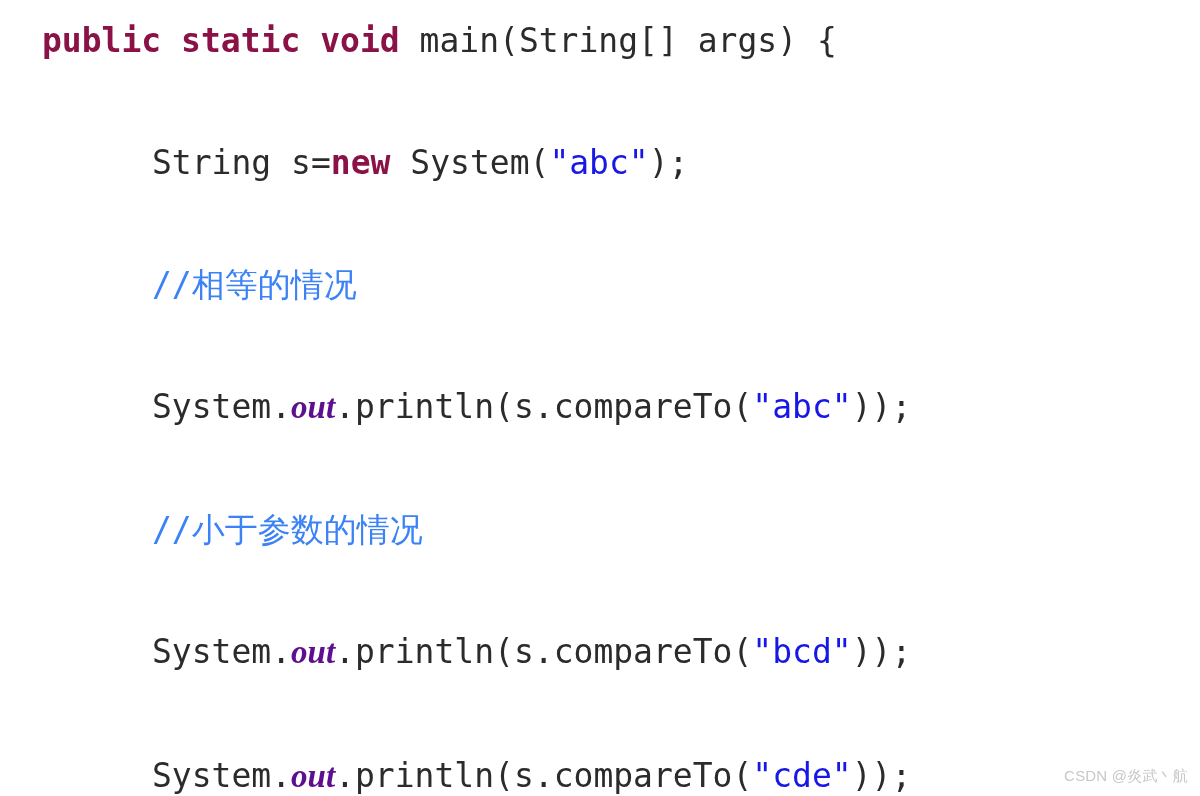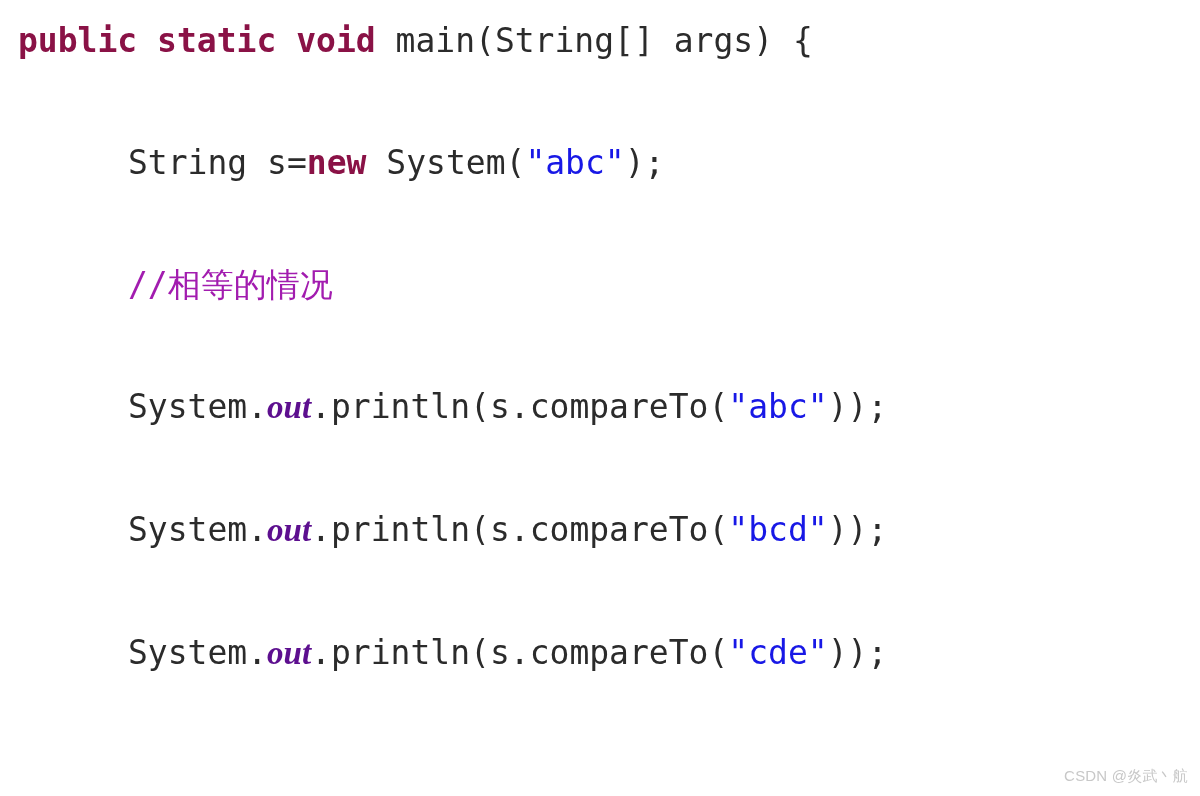--- a/index.html
+++ b/index.html
@@ -14,44 +14,46 @@
       font-family: "Menlo", "Consolas", "Courier New", monospace;
       font-size: 33px;
       line-height: 1.85;
       padding: 10px 0 0 18px;
       position: relative;
       overflow: hidden;
       color: #2b2b2b;
     }
     .code-line {
       white-space: pre;
+      margin-left: 24px;
     }
     .kw { color: #8a1246; font-weight: bold; }
     .plain { color: #2b2b2b; }
     .field { color: #5d0f8f; font-style: italic; font-weight: bold; font-family: Liberation Serif, serif; }
     .str { color: #1818e6; }
-    .comment { color: #a21caf; text-align: center; }
+    .comment { color: #3b82f6; text-align: center; }
     .watermark {
       position: absolute;
       bottom: 6px;
       right: 12px;
       font-family: Arial, sans-serif;
       font-size: 15px;
       color: #c8c8c8;
       letter-spacing: 0.2px;
     }
     .indent { display:inline-block; width: 110px; }
   </style>
 </head>
 <body>
 
 <pre class="code-container"><div class="code-line"><span class="kw">public</span><span class="plain"> </span><span class="kw">static</span><span class="plain"> </span><span class="kw">void</span><span class="plain"> main(String[] args) {</span></div>
 <div class="code-line"><span class="indent"></span><span class="plain">String s=</span><span class="kw">new</span><span class="plain"> System(</span><span class="str">"abc"</span><span class="plain">);</span></div>
 <div class="code-line"><span class="indent"></span><span class="comment">//相等的情况</span></div>
 <div class="code-line"><span class="indent"></span><span class="plain">System.</span><span class="field">out</span><span class="plain">.println(s.compareTo(</span><span class="str">"abc"</span><span class="plain">));</span></div>
+<div class="code-line"><span class="indent"></span><span class="comment">//小于参数的情况</span></div>
 <div class="code-line"><span class="indent"></span><span class="plain">System.</span><span class="field">out</span><span class="plain">.println(s.compareTo(</span><span class="str">"bcd"</span><span class="plain">));</span></div>
 <div class="code-line"><span class="indent"></span><span class="plain">System.</span><span class="field">out</span><span class="plain">.println(s.compareTo(</span><span class="str">"cde"</span><span class="plain">));</span></div>
 
 
 
 
 
 </pre>
 
 <div class="watermark">CSDN @炎武丶航</div>

